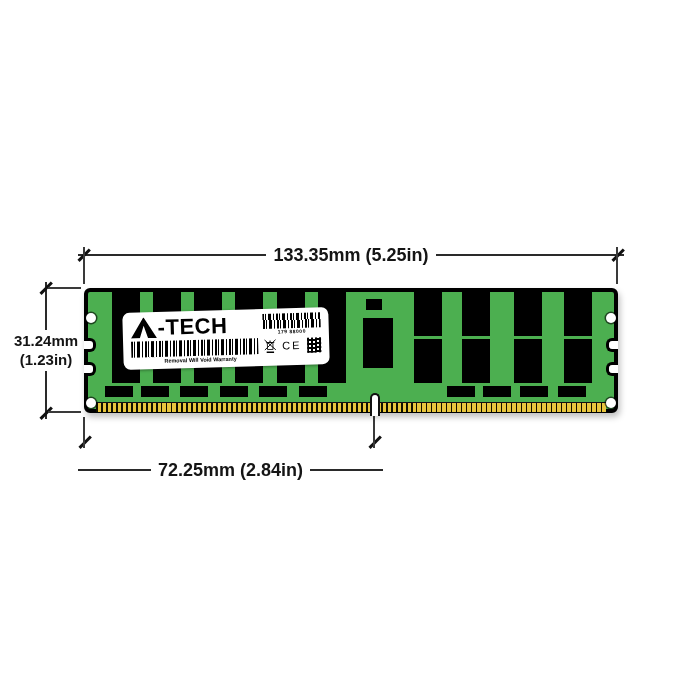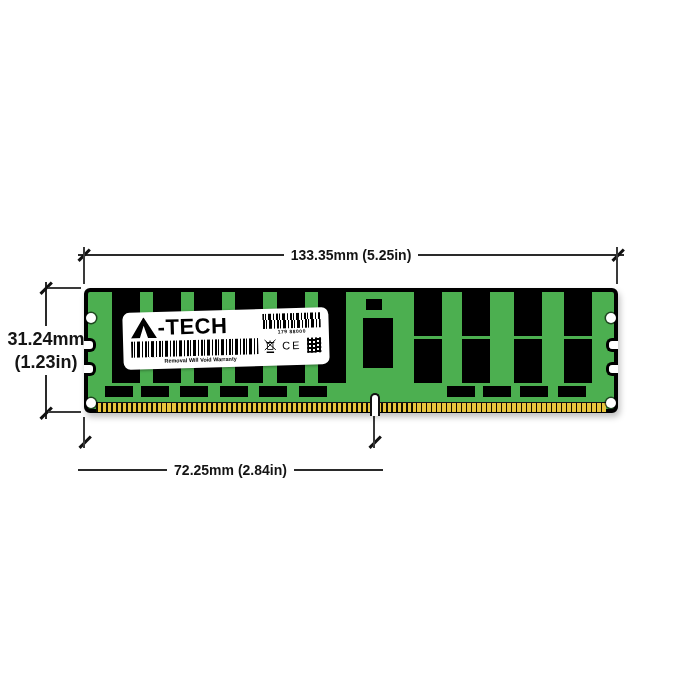--- a/index.html
+++ b/index.html
@@ -62,24 +62,24 @@
     width:15px; height:15px;
     background-image:
       repeating-linear-gradient(0deg,#000 0 2px,transparent 2px 4px),
       repeating-linear-gradient(90deg,#000 0 2px,#fff 2px 4px);
   }
   .warranty { width:138px; text-align:center; font-size:5.5px; font-weight:700; margin-top:1px; color:#000; }
 
   
   .dim-h { position:absolute; display:flex; align-items:center; color:#111; }
   .dim-seg-h { flex:1; height:2px; background:#2a2a2a; }
-  .dim-text { padding:0 7px; font-size:14px; font-weight:700; white-space:nowrap; color:#151515; }
+  .dim-text { padding:0 7px; font-size:18px; font-weight:700; white-space:nowrap; color:#151515; }
   .dim-v { position:absolute; display:flex; flex-direction:column; align-items:center; color:#111; }
   .dim-seg-v { flex:1; width:2px; background:#2a2a2a; }
-  .dim-text-v { font-size:18px; font-weight:700; line-height:1.25; text-align:center; padding:2px 0; color:#151515; }
+  .dim-text-v { font-size:15px; font-weight:700; line-height:1.25; text-align:center; padding:2px 0; color:#151515; }
   .tick {
     position:absolute; width:2.5px; height:16px; background:#111;
     transform: translate(-50%,-50%) rotate(45deg);
   }
   .ext { position:absolute; background:#3a3a3a; }
 </style>
 </head>
 <body>
 
 <div class="canvas">

